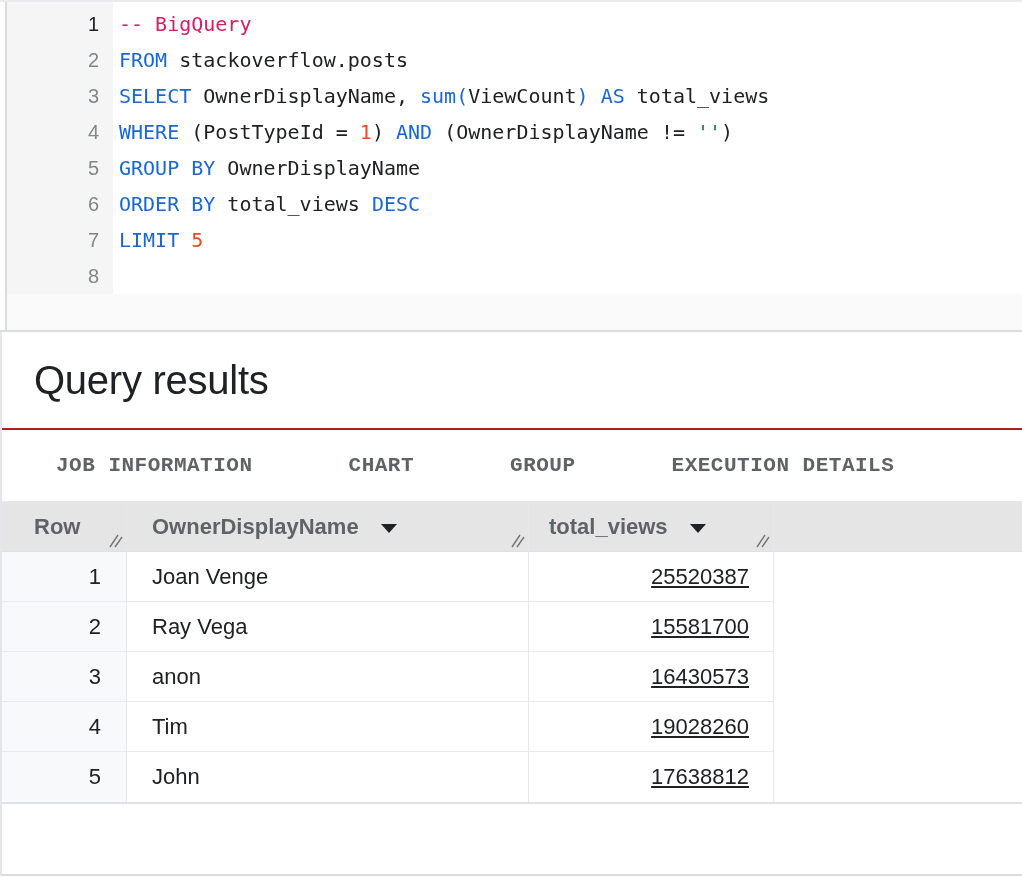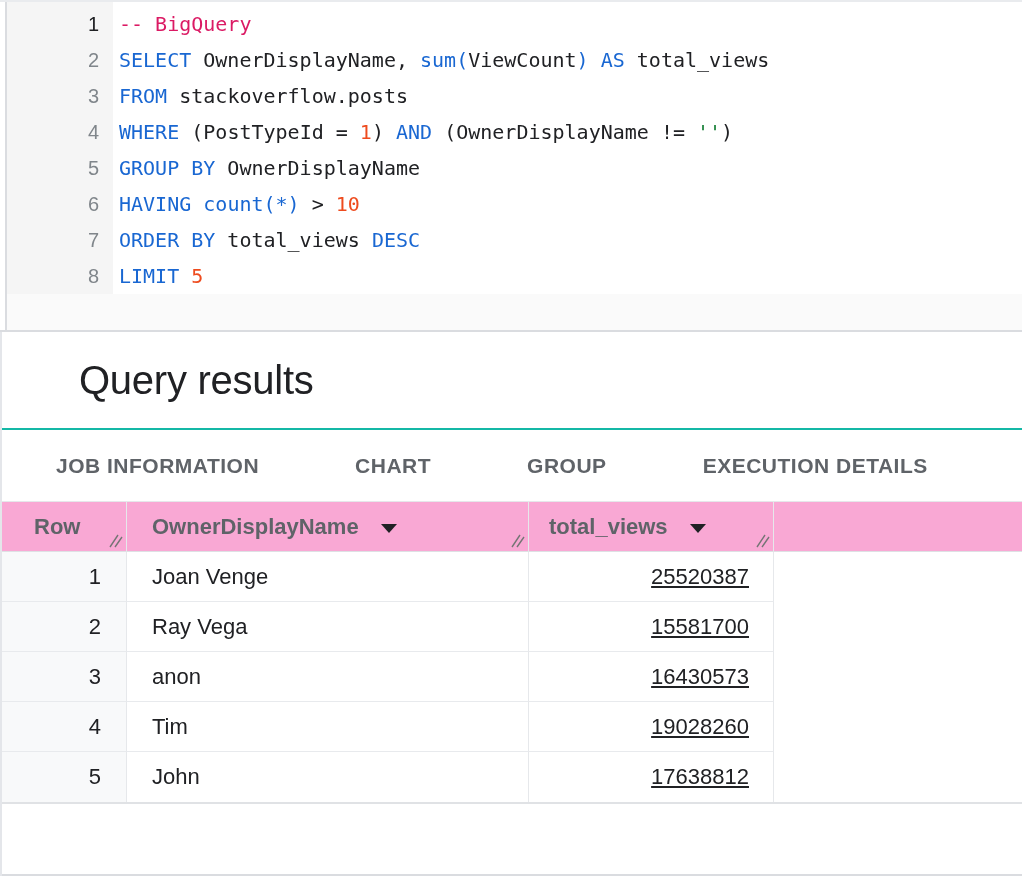--- a/index.html
+++ b/index.html
@@ -35,51 +35,51 @@
   .tok-comment{ color:var(--comment); }
   .tok-num{ color:var(--num); }
   .tok-str{ color:var(--str); }
   .tok-plain{ color:var(--plain); }
   .editor-strip{ height:36px; background:#FAFAFA; }
 
   
   .lower{ border-left:2px solid #E4E6EA; }
 
   .results-header{
-    height:98px; border-bottom:2px solid #14b8a6;
-    display:flex; align-items:center; padding-left:77px;
+    height:98px; border-bottom:2px solid #b91c1c;
+    display:flex; align-items:center; padding-left:32px;
   }
   .results-header h1{
     font-size:40px; font-weight:400; letter-spacing:-0.25px; color:#202124;
   }
 
   .tabs{
     height:72px; border-bottom:1px solid #E6E8EB;
     display:flex; align-items:stretch; padding-left:6px; overflow:hidden;
   }
   .tab{
     padding:8px 48px; display:flex; align-items:center; position:relative;
     font-size:21px; font-weight:bold; letter-spacing:0.5px; color:#5F6368;
-    white-space:nowrap; cursor:pointer;
+    white-space:nowrap; cursor:pointer;font-family:Liberation Mono, monospace;
   }
   .tab.active{ color:var(--accent); }
   .tab.active::after{
     content:''; position:absolute; left:0; right:0; bottom:0; height:4px;
     background:var(--accent);
   }
 
   
   .grid{
     display:grid;
     grid-template-columns:125px 402px 245px 1fr;
     grid-auto-rows:50px;
   }
   .cell{ display:flex; align-items:center; font-size:22px; }
   .hcell{
-    background:#f9a8d4; color:#5F6368; font-weight:bold; position:relative;
+    background:#e5e5e5; color:#5F6368; font-weight:bold; position:relative;
     border-bottom:1px solid #DEE1E4;
   }
   .hcell .hlabel{ white-space:nowrap; }
   .h-row{ padding-left:32px; border-right:1px solid #E6E8EB; }
   .h-name{ padding-left:25px; border-right:1px solid #E6E8EB; }
   .h-views{ padding-left:20px; border-right:1px solid #E6E8EB; }
   .h-fill{ }
   .sort-arrow{
     width:0; height:0; margin-left:22px; margin-top:3px;
     border-left:8px solid transparent; border-right:8px solid transparent;
@@ -118,25 +118,24 @@
             <div class="ln">2</div>
             <div class="ln">3</div>
             <div class="ln">4</div>
             <div class="ln">5</div>
             <div class="ln">6</div>
             <div class="ln">7</div>
             <div class="ln">8</div>
           </div>
         <div class="code" id="code">
             <div class="code-line"><span class="tok-comment">-- BigQuery</span></div>
+            <div class="code-line"><span class="tok-kw">FROM</span><span class="tok-plain"> stackoverflow.posts</span></div>
             <div class="code-line"><span class="tok-kw">SELECT</span><span class="tok-plain"> OwnerDisplayName, </span><span class="tok-fn">sum(</span><span class="tok-plain">ViewCount</span><span class="tok-fn">)</span><span class="tok-plain"> </span><span class="tok-kw">AS</span><span class="tok-plain"> total_views</span></div>
-            <div class="code-line"><span class="tok-kw">FROM</span><span class="tok-plain"> stackoverflow.posts</span></div>
             <div class="code-line"><span class="tok-kw">WHERE</span><span class="tok-plain"> (PostTypeId = </span><span class="tok-num">1</span><span class="tok-plain">) </span><span class="tok-kw">AND</span><span class="tok-plain"> (OwnerDisplayName != </span><span class="tok-str">''</span><span class="tok-plain">)</span></div>
             <div class="code-line"><span class="tok-kw">GROUP BY</span><span class="tok-plain"> OwnerDisplayName</span></div>
-            <div class="code-line"><span class="tok-kw">HAVING</span><span class="tok-plain"> </span><span class="tok-fn">count(*)</span><span class="tok-plain"> &gt; </span><span class="tok-num">10</span></div>
             <div class="code-line"><span class="tok-kw">ORDER BY</span><span class="tok-plain"> total_views </span><span class="tok-kw">DESC</span></div>
             <div class="code-line"><span class="tok-kw">LIMIT</span><span class="tok-plain"> </span><span class="tok-num">5</span></div>
           </div>
       </div>
       <div class="editor-strip"></div>
     </div>
   </div>
 
   <div class="lower">
 

